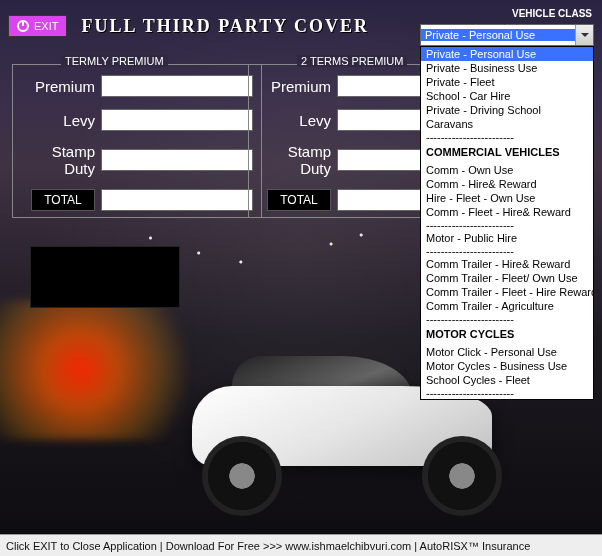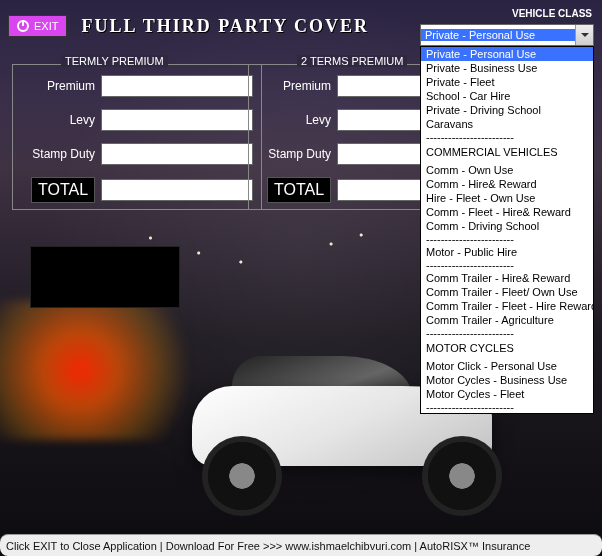--- a/index.html
+++ b/index.html
@@ -83,27 +83,27 @@
   .panel.left  { left:12px }
   .panel.right { left:248px }
   .panel legend{
     position:absolute; top:-10px; left:8px;
     padding:0 4px; font-size:11px; color:#fff; background:#2f2840;margin-left:40px;
   }
   .row{
     display:flex; align-items:center; gap:6px;
     padding:6px 8px;
   }
-  .row label{ width:74px; text-align:right; font-size:12px; color:#fff }
+  .row label{ width:74px; text-align:right; font-size:15px; color:#fff }
   .row input{
     flex:1; height:22px; background:#fff; border:1px solid #666;
     font-size:11px; padding:0 4px;
   }
   .total-lbl{
-    display:inline-block; width:64px; text-align:center; font-size:16px;
+    display:inline-block; width:64px; text-align:center; font-size:12px;
     color:#fff; background:#000; padding:3px 0; border:1px solid #555; margin-left:10px;
   }
   .black-box{
     position:absolute; left:30px; top:246px; width:150px; height:62px;
     background:#000; border:1px solid #222;
   }
   .vclass-header{
     position:absolute; top:4px; right:8px;
     color:#fff; font-size:10px; padding:4px 2px;font-weight:bold;
   }
@@ -119,28 +119,27 @@
   }
   .combo .btn:after{content:"";border:4px solid transparent;border-top-color:#333;margin-top:3px}
   .dropdown{
     position:absolute; top:46px; right:8px;
     width:174px; background:#fff; border:1px solid #000;
     font-size:11px; color:#000; max-height:480px; overflow:hidden;
     z-index:5;
   }
   .dropdown .item{ padding:1px 5px; white-space:nowrap; overflow:hidden; text-overflow:clip; cursor:default }
   .dropdown .item.hl{ background:#3a72ff; color:#fff }
-  .dropdown .hdr{ padding:3px 5px 1px; font-weight:normal }
+  .dropdown .hdr{ padding:3px 5px 1px; font-weight:bold }
   .dropdown .sep{ padding:0 5px; color:#000 }
   .footer{
     position:absolute; left:0; right:0; bottom:0; height:22px;
     background:#eee; border-top:1px solid #999;
     font-size:11px; display:flex; align-items:center; padding:8px 6px;
     color:#111;
-    border-radius:8px;
   }
 </style>
 </head>
 <body>
 
 <div class="bg"></div>
 <div class="city"></div>
 <div class="glow"></div>
 <div class="car">
   <div class="car-cab"></div>
@@ -214,31 +213,30 @@
       <div class="item">School - Car Hire</div>
       <div class="item">Private - Driving School</div>
       <div class="item">Caravans</div>
       <div class="sep">------------------------</div>
       <div class="hdr">COMMERCIAL VEHICLES</div>
       <div style="height: 4px;"></div>
       <div class="item">Comm - Own Use</div>
       <div class="item">Comm - Hire&amp; Reward</div>
       <div class="item">Hire - Fleet - Own Use</div>
       <div class="item">Comm - Fleet - Hire&amp; Reward</div>
-      <div class="item">Comm - Driving School</div>
       <div class="sep">------------------------</div>
       <div class="item">Motor - Public Hire</div>
       <div class="sep">------------------------</div>
       <div class="item">Comm Trailer - Hire&amp; Reward</div>
       <div class="item">Comm Trailer - Fleet/ Own Use</div>
       <div class="item">Comm Trailer - Fleet - Hire Reward</div>
       <div class="item">Comm Trailer - Agriculture</div>
       <div class="sep">------------------------</div>
       <div class="hdr">MOTOR CYCLES</div>
       <div style="height: 4px;"></div>
       <div class="item">Motor Click - Personal Use</div>
       <div class="item">Motor Cycles - Business Use</div>
-      <div class="item">Motor Cycles - Fleet</div>
+      <div class="item">School Cycles - Fleet</div>
       <div class="sep">------------------------</div>
     </div>
 
   <div class="footer">Click EXIT to Close Application  |  Download For Free  &gt;&gt;&gt;  www.ishmaelchibvuri.com | AutoRISX™ Insurance</div>
 </div>
 
 </body></html>

